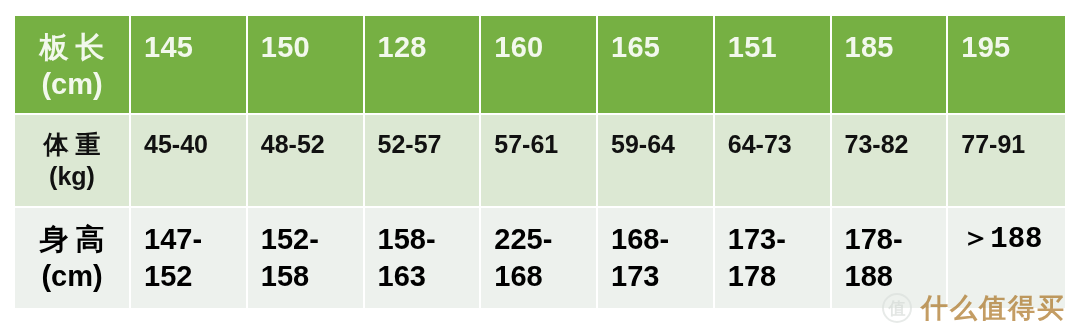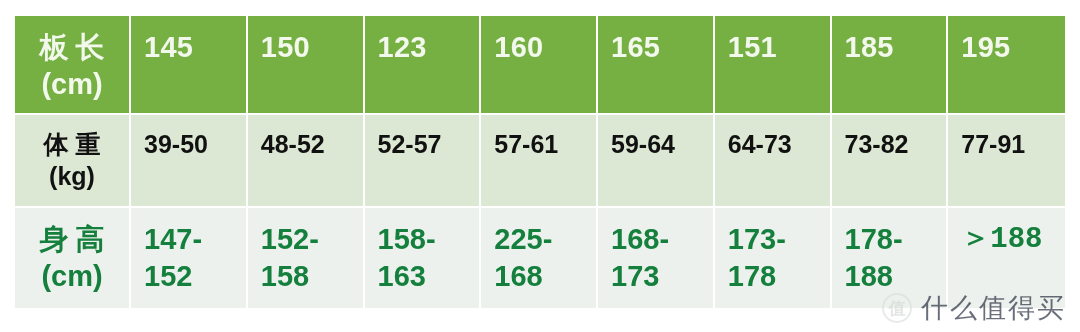--- a/index.html
+++ b/index.html
@@ -62,21 +62,21 @@
     border-right: 2px solid #ffffff;
     border-bottom: 2px solid #ffffff;
     font-size: 25px;
     font-weight: bold;
   }
   tr.weight-row td:last-child { border-right: none; }
 
   
   tr.height-row td {
     background: #edf1ed;
-    color: #15803d;
+    color: #000000;
     height: 100px;
     border-right: 2px solid #ffffff;
     font-size: 29px;
     font-weight: bold;
   }
   tr.height-row td:last-child { border-right: none; font-family: Liberation Mono, monospace; }
 
   
   .cell-inner {
     padding: 13px 10px 8px 13px;
@@ -123,23 +123,23 @@
     border: 2px solid #d9dedb;
     color: #d2d8d4;
     font-size: 17px;
     font-weight: bold;
     display: flex;
     align-items: center;
     justify-content: center;
     box-sizing: border-box;
   }
   #watermark .wm-text {
-    color: #0f172a;
+    color: #a16207;
     font-size: 27px;
-    font-weight: normal;
+    font-weight: bold;
     letter-spacing: 2px;
     white-space: nowrap;
   }
 </style>
 </head>
 <body>
 
 <div id="sizing-table-wrap">
   <table class="sizing-table">
     <colgroup>
@@ -167,21 +167,21 @@
               <span class="data-value">145</span>
             </div>
           </td>
         <td>
             <div class="cell-inner">
               <span class="data-value">150</span>
             </div>
           </td>
         <td>
             <div class="cell-inner">
-              <span class="data-value">123</span>
+              <span class="data-value">128</span>
             </div>
           </td>
         <td>
             <div class="cell-inner">
               <span class="data-value">160</span>
             </div>
           </td>
         <td>
             <div class="cell-inner">
               <span class="data-value">165</span>
@@ -206,21 +206,21 @@
 
       <tr class="weight-row">
         <td class="row-label">
           <div class="cell-inner">
             <span class="cjk-line">体重</span>
             <span class="unit-line">(kg)</span>
           </div>
         </td>
         <td>
             <div class="cell-inner">
-              <span class="data-value">39-50</span>
+              <span class="data-value">45-40</span>
             </div>
           </td>
         <td>
             <div class="cell-inner">
               <span class="data-value">48-52</span>
             </div>
           </td>
         <td>
             <div class="cell-inner">
               <span class="data-value">52-57</span>

